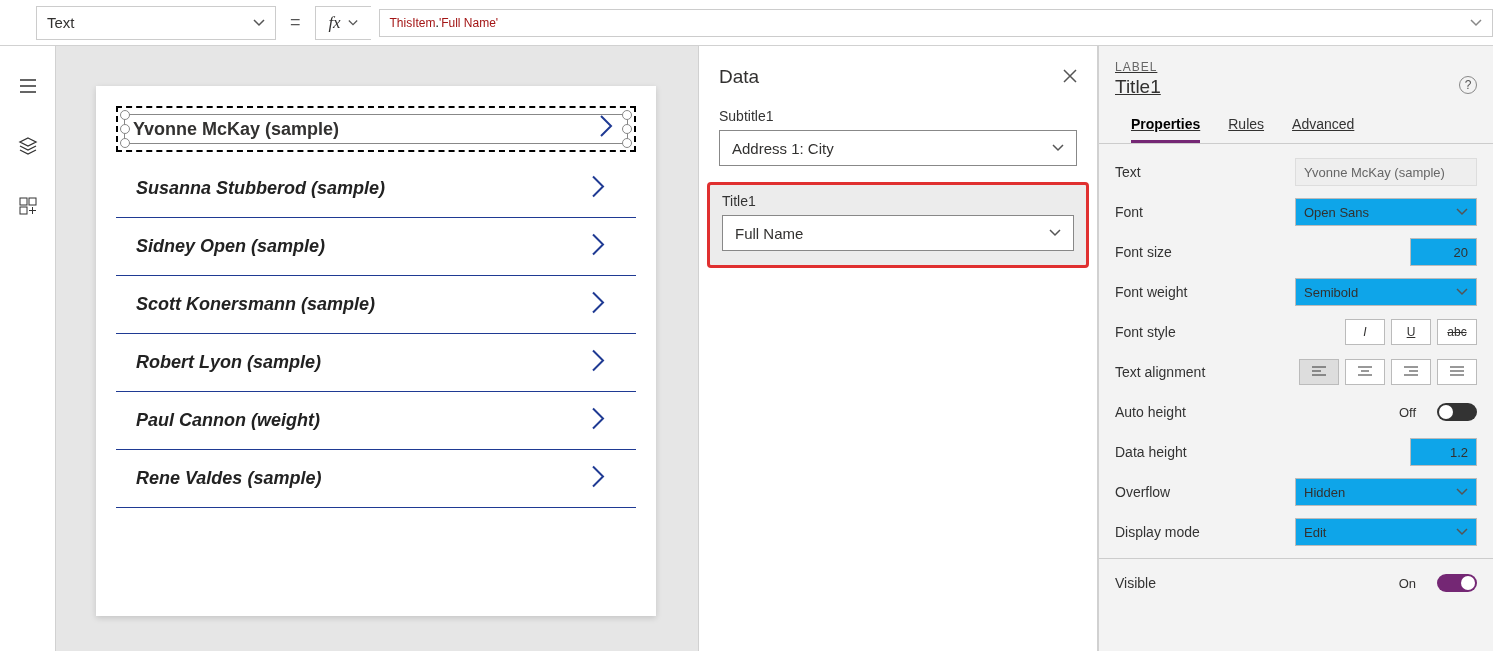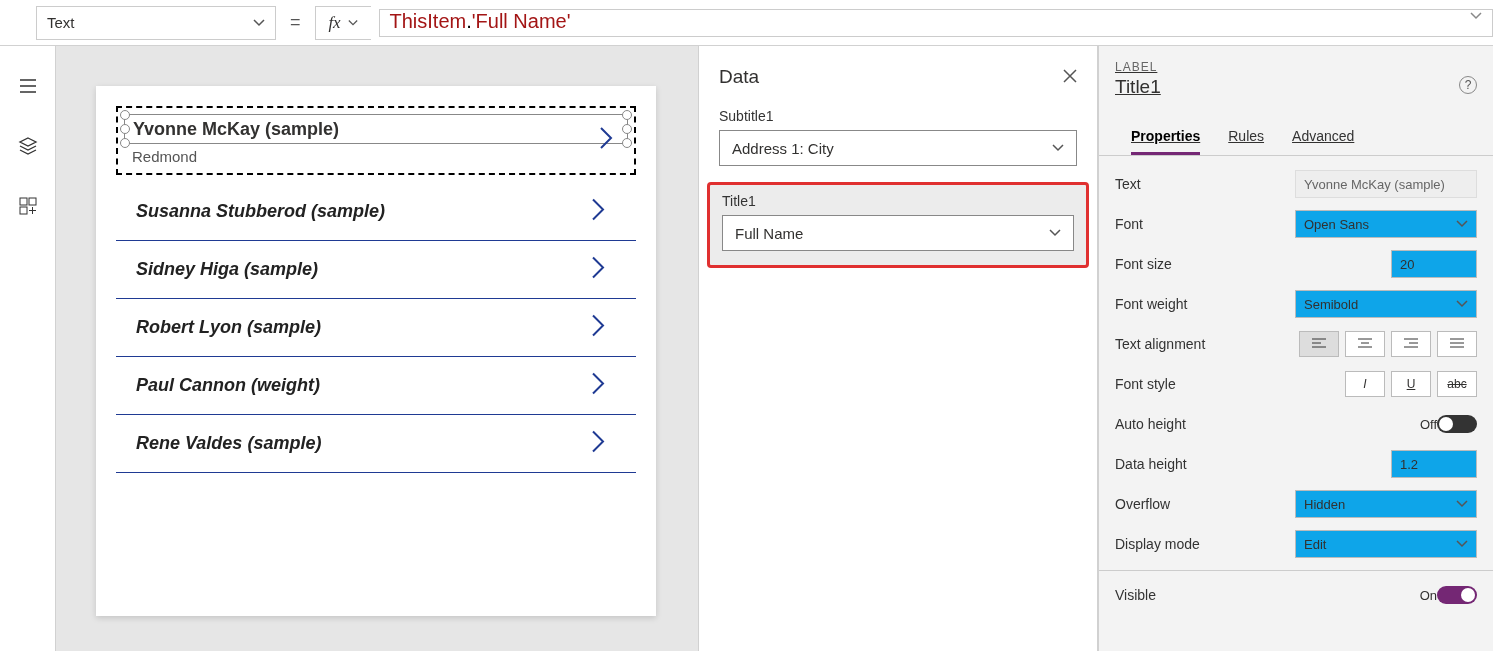--- a/index.html
+++ b/index.html
@@ -4,21 +4,21 @@
 <style>
   * { box-sizing: border-box; margin: 0; padding: 0; font-family: "Segoe UI", Arial, sans-serif; }
   body { background: #fff; overflow: hidden; width:1493px; height:651px; position:relative; color:#323130;}
   
   
   .formula-bar { height:46px; border-bottom:1px solid #d1d1d1; display:flex; align-items:center; padding:0 0 0 36px; gap:8px; }
   .prop-select { width:240px; height:34px; border:1px solid #ccc; display:flex; align-items:center; justify-content:space-between; padding:0 10px; font-size:15px; cursor:pointer;}
   .equals { font-size:18px; color:#555; padding:0 6px;}
   .fx-box { width:56px; height:34px; border:1px solid #ccc; border-right:none; display:flex; align-items:center; justify-content:center; gap:7px;}
   .fx-box span.fx { font-style:italic; font-family: "Times New Roman", serif; font-size:17px;}
-  .formula-input { flex:1; height:28px; border:1px solid #ccc; display:flex; padding:0 10px; font-family: Consolas, monospace; font-size:20px; justify-content:space-between;}
+  .formula-input { flex:1; height:28px; border:1px solid #ccc; display:flex; align-items:center; padding:0 10px; font-family: Consolas, monospace; font-size:12px; justify-content:space-between;}
   .formula-input .tok1 { color:#A31515;}
   .formula-input .tok2 { color:#000;}
   .formula-input .tok3 { color:#A31515;}
   
   
   .left-rail { position:absolute; top:46px; left:0; width:56px; height:605px; border-right:1px solid #d1d1d1; display:flex; flex-direction:column; align-items:center; padding-top:30px; gap:40px;}
   .rail-icon { width:20px; height:20px; color:#333; cursor:pointer;}
   
   
   .canvas-area { position:absolute; top:46px; left:56px; right:0; bottom:0; background:#e6e6e6; }
@@ -47,39 +47,39 @@
   .field-block.highlighted { border:3px solid #e03030; border-radius:4px; background:#ececec; margin:6px 8px; padding:8px 12px 14px 12px;}
   .field-label-small { font-size:14px; color:#333; margin-bottom:6px;}
   .field-select { height:36px; border:1px solid #888; background:#fff; display:flex; align-items:center; justify-content:space-between; padding:0 12px; font-size:15px;}
   
   
   .props-panel { position:absolute; top:46px; left:1098px; right:0; height:605px; background:#f3f3f3; border-left:1px solid #d1d1d1;}
   .props-head { padding:14px 16px 0 16px; position:relative;text-decoration:underline;}
   .props-head .kind { font-size:12px; color:#666; letter-spacing:1px;}
   .props-head .name { font-size:19px; font-weight:400; margin-top:2px;}
   .help-icon { position:absolute; right:16px; top:30px; width:18px; height:18px; border:1px solid #888; border-radius:50%; font-size:12px; display:flex; align-items:center; justify-content:center; color:#555;}
-  .tabs { display:flex; gap:28px; margin-top:30px; padding:0 16px;}
+  .tabs { display:flex; gap:28px; margin-top:18px; padding:0 16px;}
   .tab { font-size:14px; padding-bottom:8px; cursor:pointer; color:#333;}
   .tab.active { font-weight:600; border-bottom:3px solid #742774; color:#000;}
   .props-divider { border-bottom:1px solid #ccc;}
   .prop-rows { padding:8px 16px;}
   .prop-row { display:flex; align-items:center; justify-content:space-between; min-height:40px; font-size:14px;}
   .prop-label { color:#333;}
   .prop-value-box { width:182px; height:28px; border:1px solid #bbb; background:#0ea5e9; display:flex; align-items:center; padding:0 8px; font-size:13px; justify-content:space-between;}
   .prop-value-box.readonly { background:#eee; color:#666; border:1px solid #ddd;}
-  .prop-value-box.small { width:86px; justify-content:flex-start;}
+  .prop-value-box.small { width:67px; justify-content:flex-end;}
   .btn-group { display:flex; gap:6px;}
   .btn-seg { width:40px; height:26px; border:1px solid #bbb; background:#fff; display:flex; align-items:center; justify-content:center; font-size:12px; cursor:pointer;}
   .btn-seg.active { background:#ddd;}
   .toggle { width:40px; height:18px; background:#333; border-radius:9px; position:relative;}
   .toggle.off .knob { left:2px;}
   .toggle.on { background:#742774;}
   .toggle.on .knob { right:2px;}
   .toggle .knob { width:14px; height:14px; background:#fff; border-radius:50%; position:absolute; top:2px;}
-  .toggle-wrap { display:flex; align-items:center; gap:0; font-size:13px;}
+  .toggle-wrap { display:flex; align-items:center; gap:21px; font-size:13px;}
   .section-divider { border-top:1px solid #ccc; margin:6px -16px 4px -16px;}
   
   .chevron-svg { flex-shrink:0;}
 </style>
 </head>
 <body>
 
 <div class="formula-bar">
   <div class="prop-select">
     <span>Text</span>
@@ -131,35 +131,40 @@
       <div class="selected-item">
         <div class="selected-title-wrap">
           <span class="handle h-tl"></span>
           <span class="handle h-tr"></span>
           <span class="handle h-bl"></span>
           <span class="handle h-br"></span>
           <span class="handle h-ml"></span>
           <span class="handle h-mr"></span>
           <span class="selected-title">Yvonne McKay (sample)</span>
         </div>
-        <div class="subtitle-text">Redmond</div>
         <span class="item-arrow">
           <svg width="16" height="26" viewBox="0 0 16 26">
               <path d="M3 3 L13 13 L3 23" stroke="#1f3a93" fill="none" stroke-width="2"></path>
             </svg>
         </span>
       </div>
       <div class="list-item">
         <span>Susanna Stubberod (sample)</span>
         <span class="arrow"><svg width="16" height="26" viewBox="0 0 16 26">
               <path d="M3 3 L13 13 L3 23" stroke="#1f3a93" fill="none" stroke-width="2"></path>
             </svg></span>
       </div>
       <div class="list-item">
-        <span>Sidney Higa (sample)</span>
+        <span>Sidney Open (sample)</span>
+        <span class="arrow"><svg width="16" height="26" viewBox="0 0 16 26">
+              <path d="M3 3 L13 13 L3 23" stroke="#1f3a93" fill="none" stroke-width="2"></path>
+            </svg></span>
+      </div>
+      <div class="list-item">
+        <span>Scott Konersmann (sample)</span>
         <span class="arrow"><svg width="16" height="26" viewBox="0 0 16 26">
               <path d="M3 3 L13 13 L3 23" stroke="#1f3a93" fill="none" stroke-width="2"></path>
             </svg></span>
       </div>
       <div class="list-item">
         <span>Robert Lyon (sample)</span>
         <span class="arrow"><svg width="16" height="26" viewBox="0 0 16 26">
               <path d="M3 3 L13 13 L3 23" stroke="#1f3a93" fill="none" stroke-width="2"></path>
             </svg></span>
       </div>
@@ -245,20 +250,34 @@
     <div class="prop-row">
       <span class="prop-label">Font weight</span>
       <div class="prop-value-box">
         <span>Semibold</span>
         <svg class="chevron-svg" width="12" height="12" viewBox="0 0 12 12">
             <path d="M1 3 L6 8 L11 3" stroke="#555" fill="none" stroke-width="1.5"></path>
           </svg>
       </div>
     </div>
     <div class="prop-row">
+      <span class="prop-label">Font style</span>
+      <div class="btn-group">
+        <div class="btn-seg">
+            <span style="font-style:italic">I</span>
+          </div>
+        <div class="btn-seg">
+            <span style="text-decoration:underline">U</span>
+          </div>
+        <div class="btn-seg">
+            <span style="text-decoration:line-through">abc</span>
+          </div>
+      </div>
+    </div>
+    <div class="prop-row">
       <span class="prop-label">Text alignment</span>
       <div class="btn-group">
         <div class="btn-seg active">
             <svg width="14" height="12">
               <path d="M0 1 H14 M0 5 H9 M0 9 H14" stroke="#333"></path>
             </svg>
           </div>
         <div class="btn-seg">
             <svg width="14" height="12">
               <path d="M0 1 H14 M3 5 H11 M0 9 H14" stroke="#333"></path>
@@ -266,34 +285,20 @@
           </div>
         <div class="btn-seg">
             <svg width="14" height="12">
               <path d="M0 1 H14 M5 5 H14 M0 9 H14" stroke="#333"></path>
             </svg>
           </div>
         <div class="btn-seg">
             <svg width="14" height="12">
               <path d="M0 1 H14 M0 5 H14 M0 9 H14" stroke="#333"></path>
             </svg>
-          </div>
-      </div>
-    </div>
-    <div class="prop-row">
-      <span class="prop-label">Font style</span>
-      <div class="btn-group">
-        <div class="btn-seg">
-            <span style="font-style:italic">I</span>
-          </div>
-        <div class="btn-seg">
-            <span style="text-decoration:underline">U</span>
-          </div>
-        <div class="btn-seg">
-            <span style="text-decoration:line-through">abc</span>
           </div>
       </div>
     </div>
     <div class="prop-row">
       <span class="prop-label">Auto height</span>
       <div class="toggle-wrap">
         <span>Off</span>
         <div class="toggle off">
             <div class="knob"></div>
           </div>

